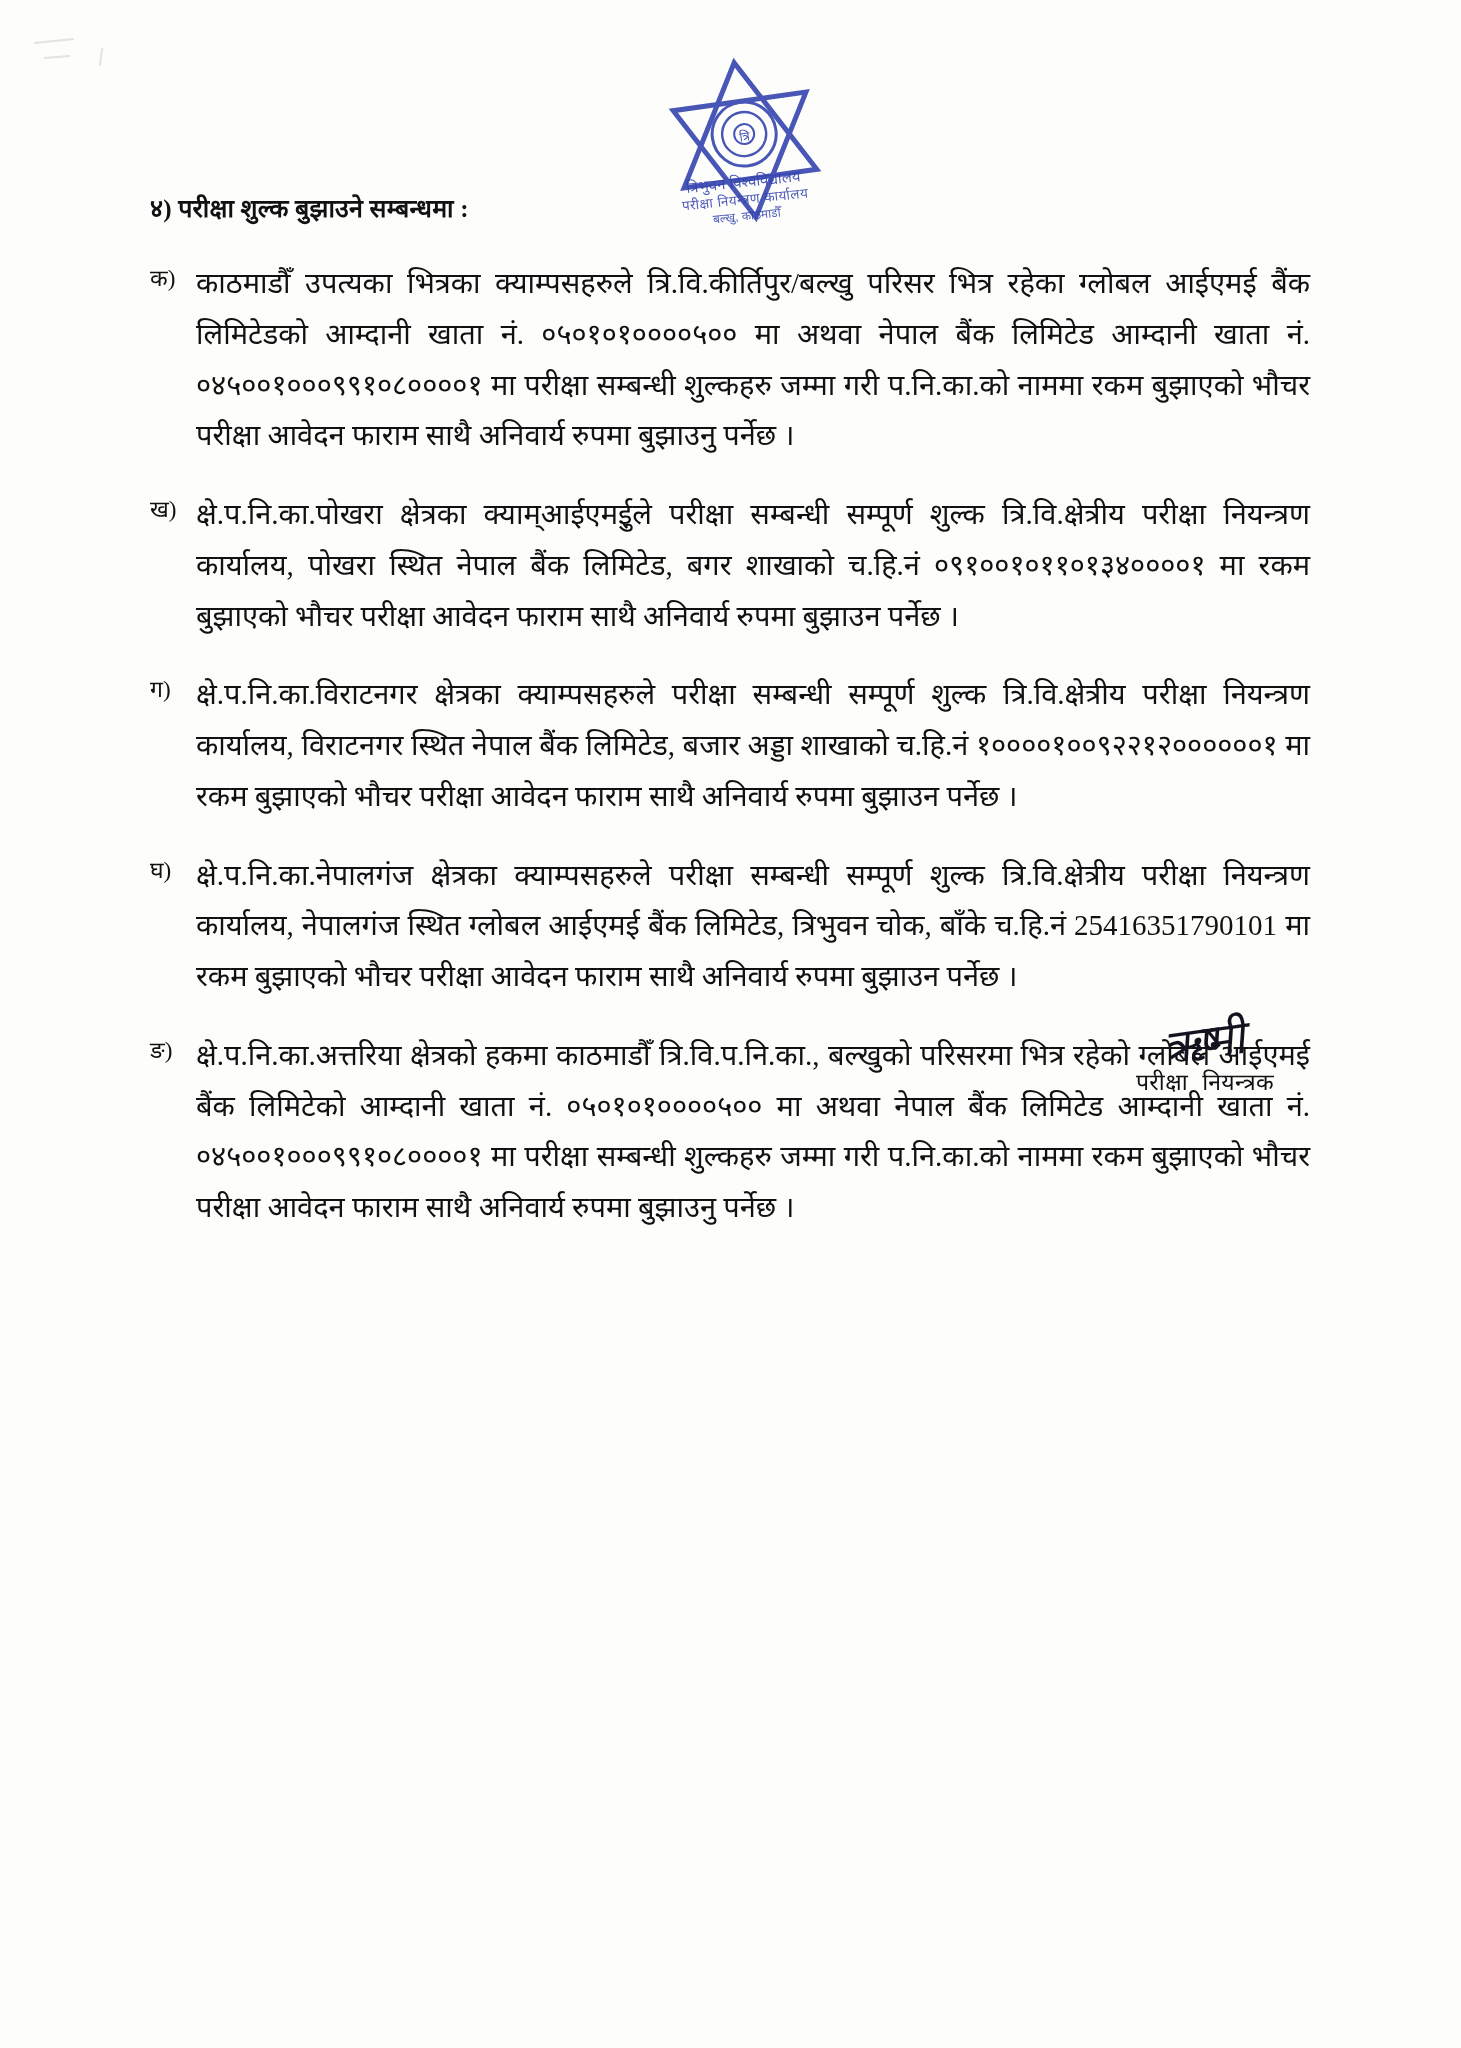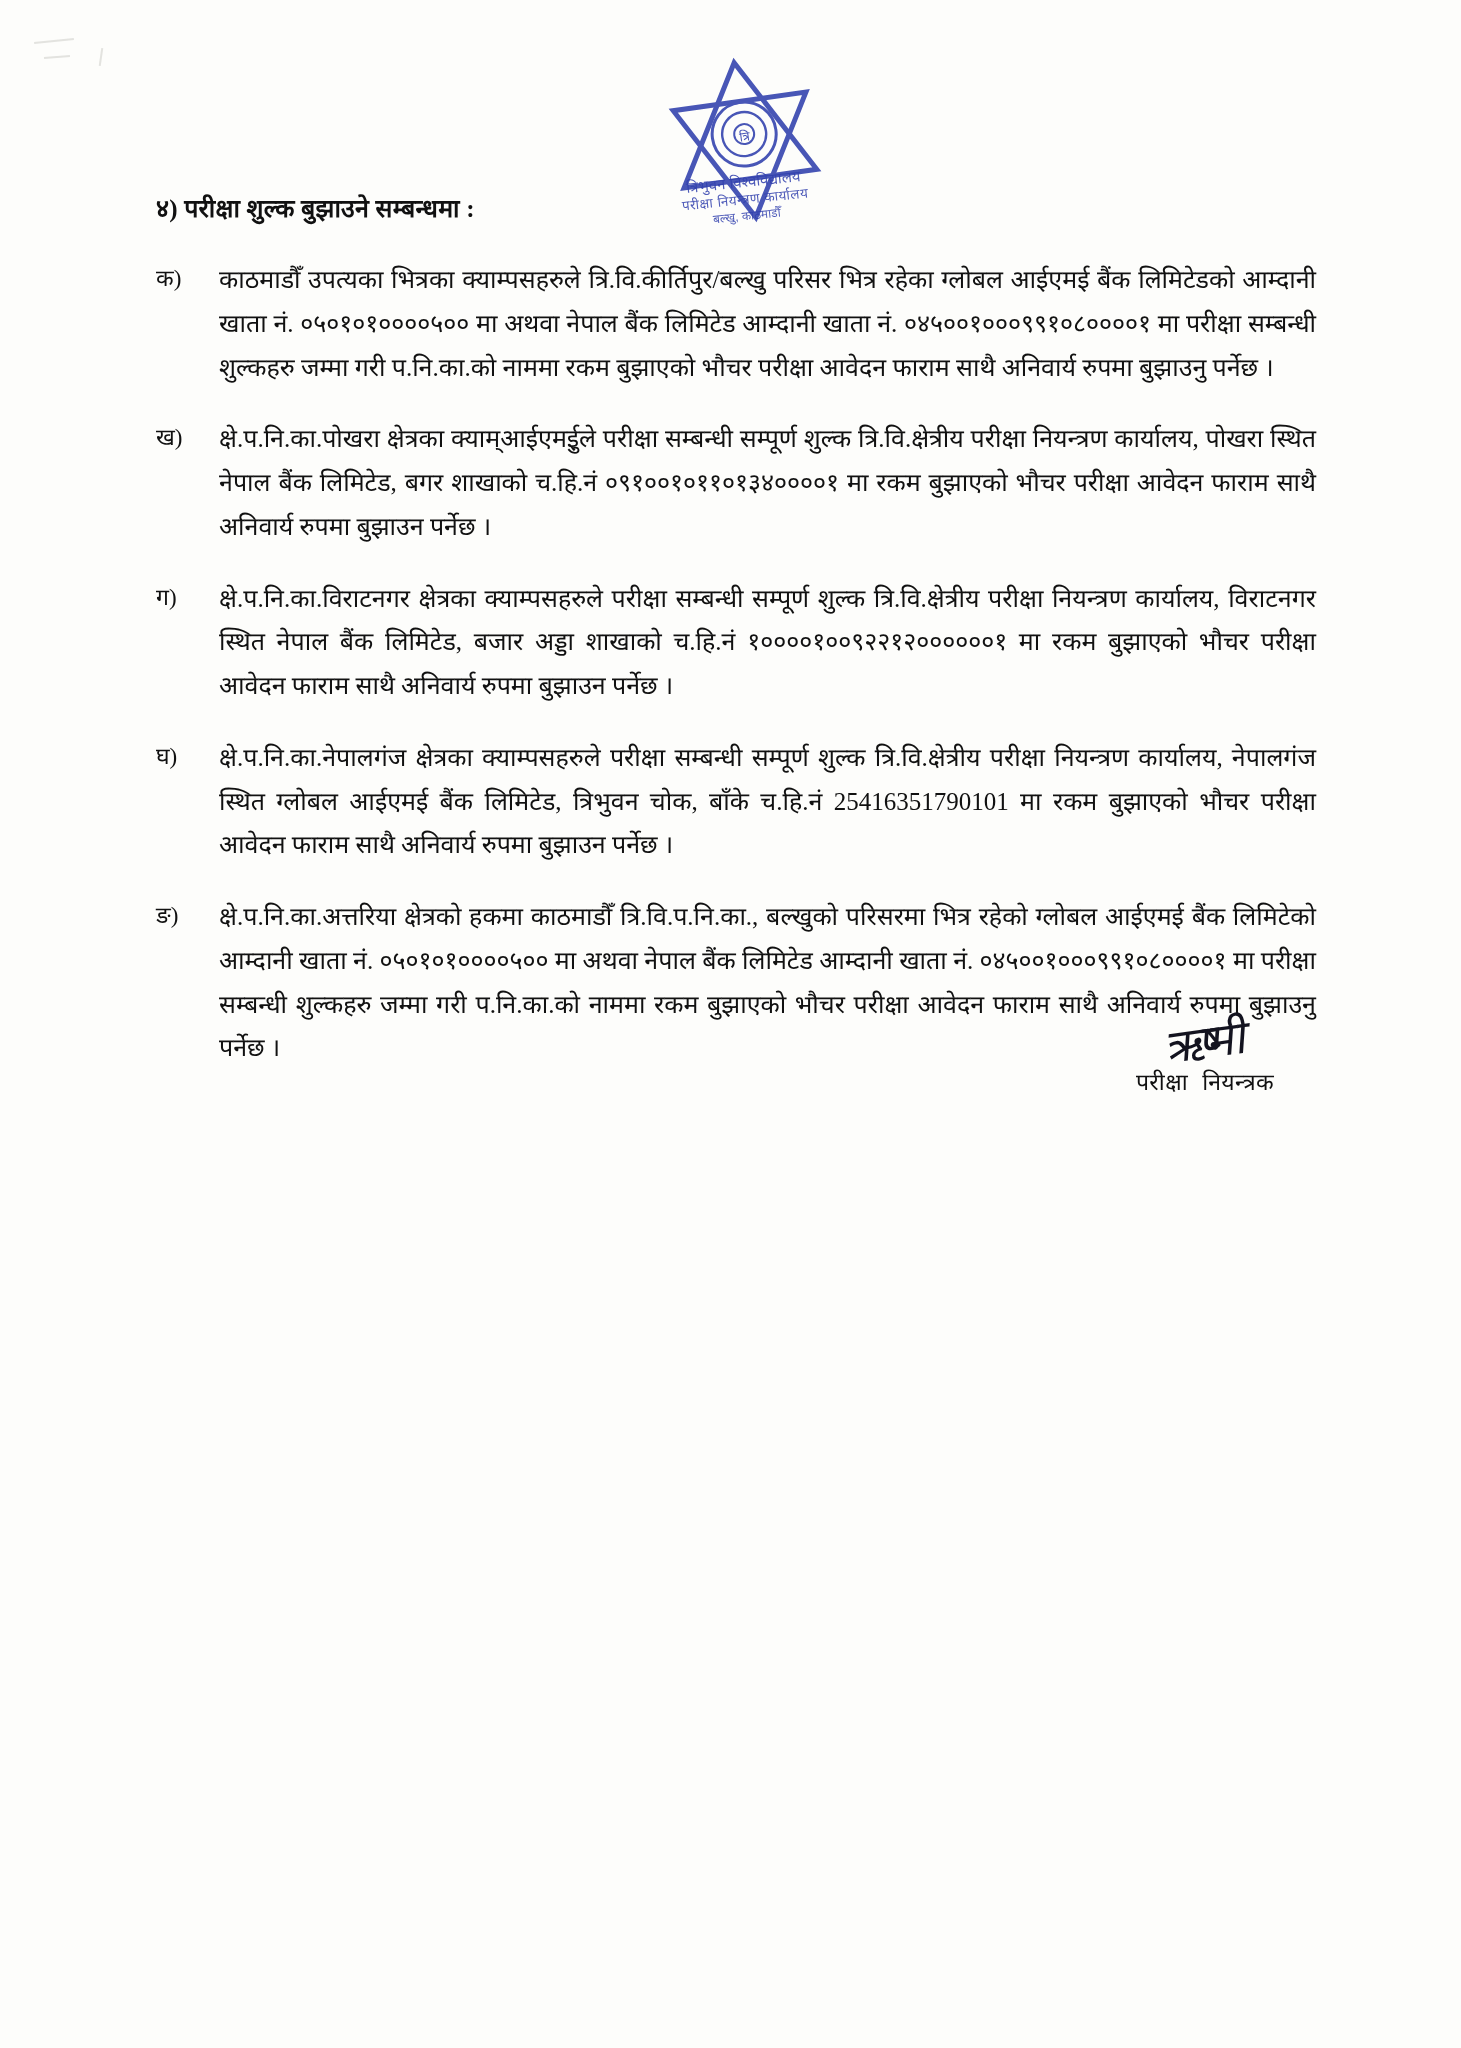--- a/index.html
+++ b/index.html
@@ -51,21 +51,21 @@
     opacity: .85;
     transform: rotate(-6deg);
     pointer-events: none;
   }
   .seal-text .l2 { font-size: 13.5px; letter-spacing: .5px; }
   .seal-text .l3 { font-size: 12px; }
 
   
   .doc-body {
     position: absolute;
-    left: 156px;
+    left: 150px;
     top: 190px;
     width: 1160px;
   }
   .section-title {
     font-size: 25px;
     font-weight: bold;
     margin: 0 0 34px 0;
     letter-spacing: .2px;
   }
   .clause {
@@ -74,26 +74,25 @@
     margin-bottom: 28px;
   }
   .clause-marker {
     flex: 0 0 46px;
     font-size: 23px;
     line-height: 1.75;
     padding-top: 1px;
   }
   .clause-text {
     flex: 1 1 auto;
-    font-size: 25px;
+    font-size: 29px;
     line-height: 1.75;
     text-align: justify;
     text-justify: inter-word;
     hyphens: none;
-    margin-left: 17px;
   }
   .signature-block {
     position: absolute;
     left: 1080px;
     top: 1020px;
     width: 250px;
     text-align: center;
   }
   .signature-glyph {
     font-family: "Liberation Serif", serif;

